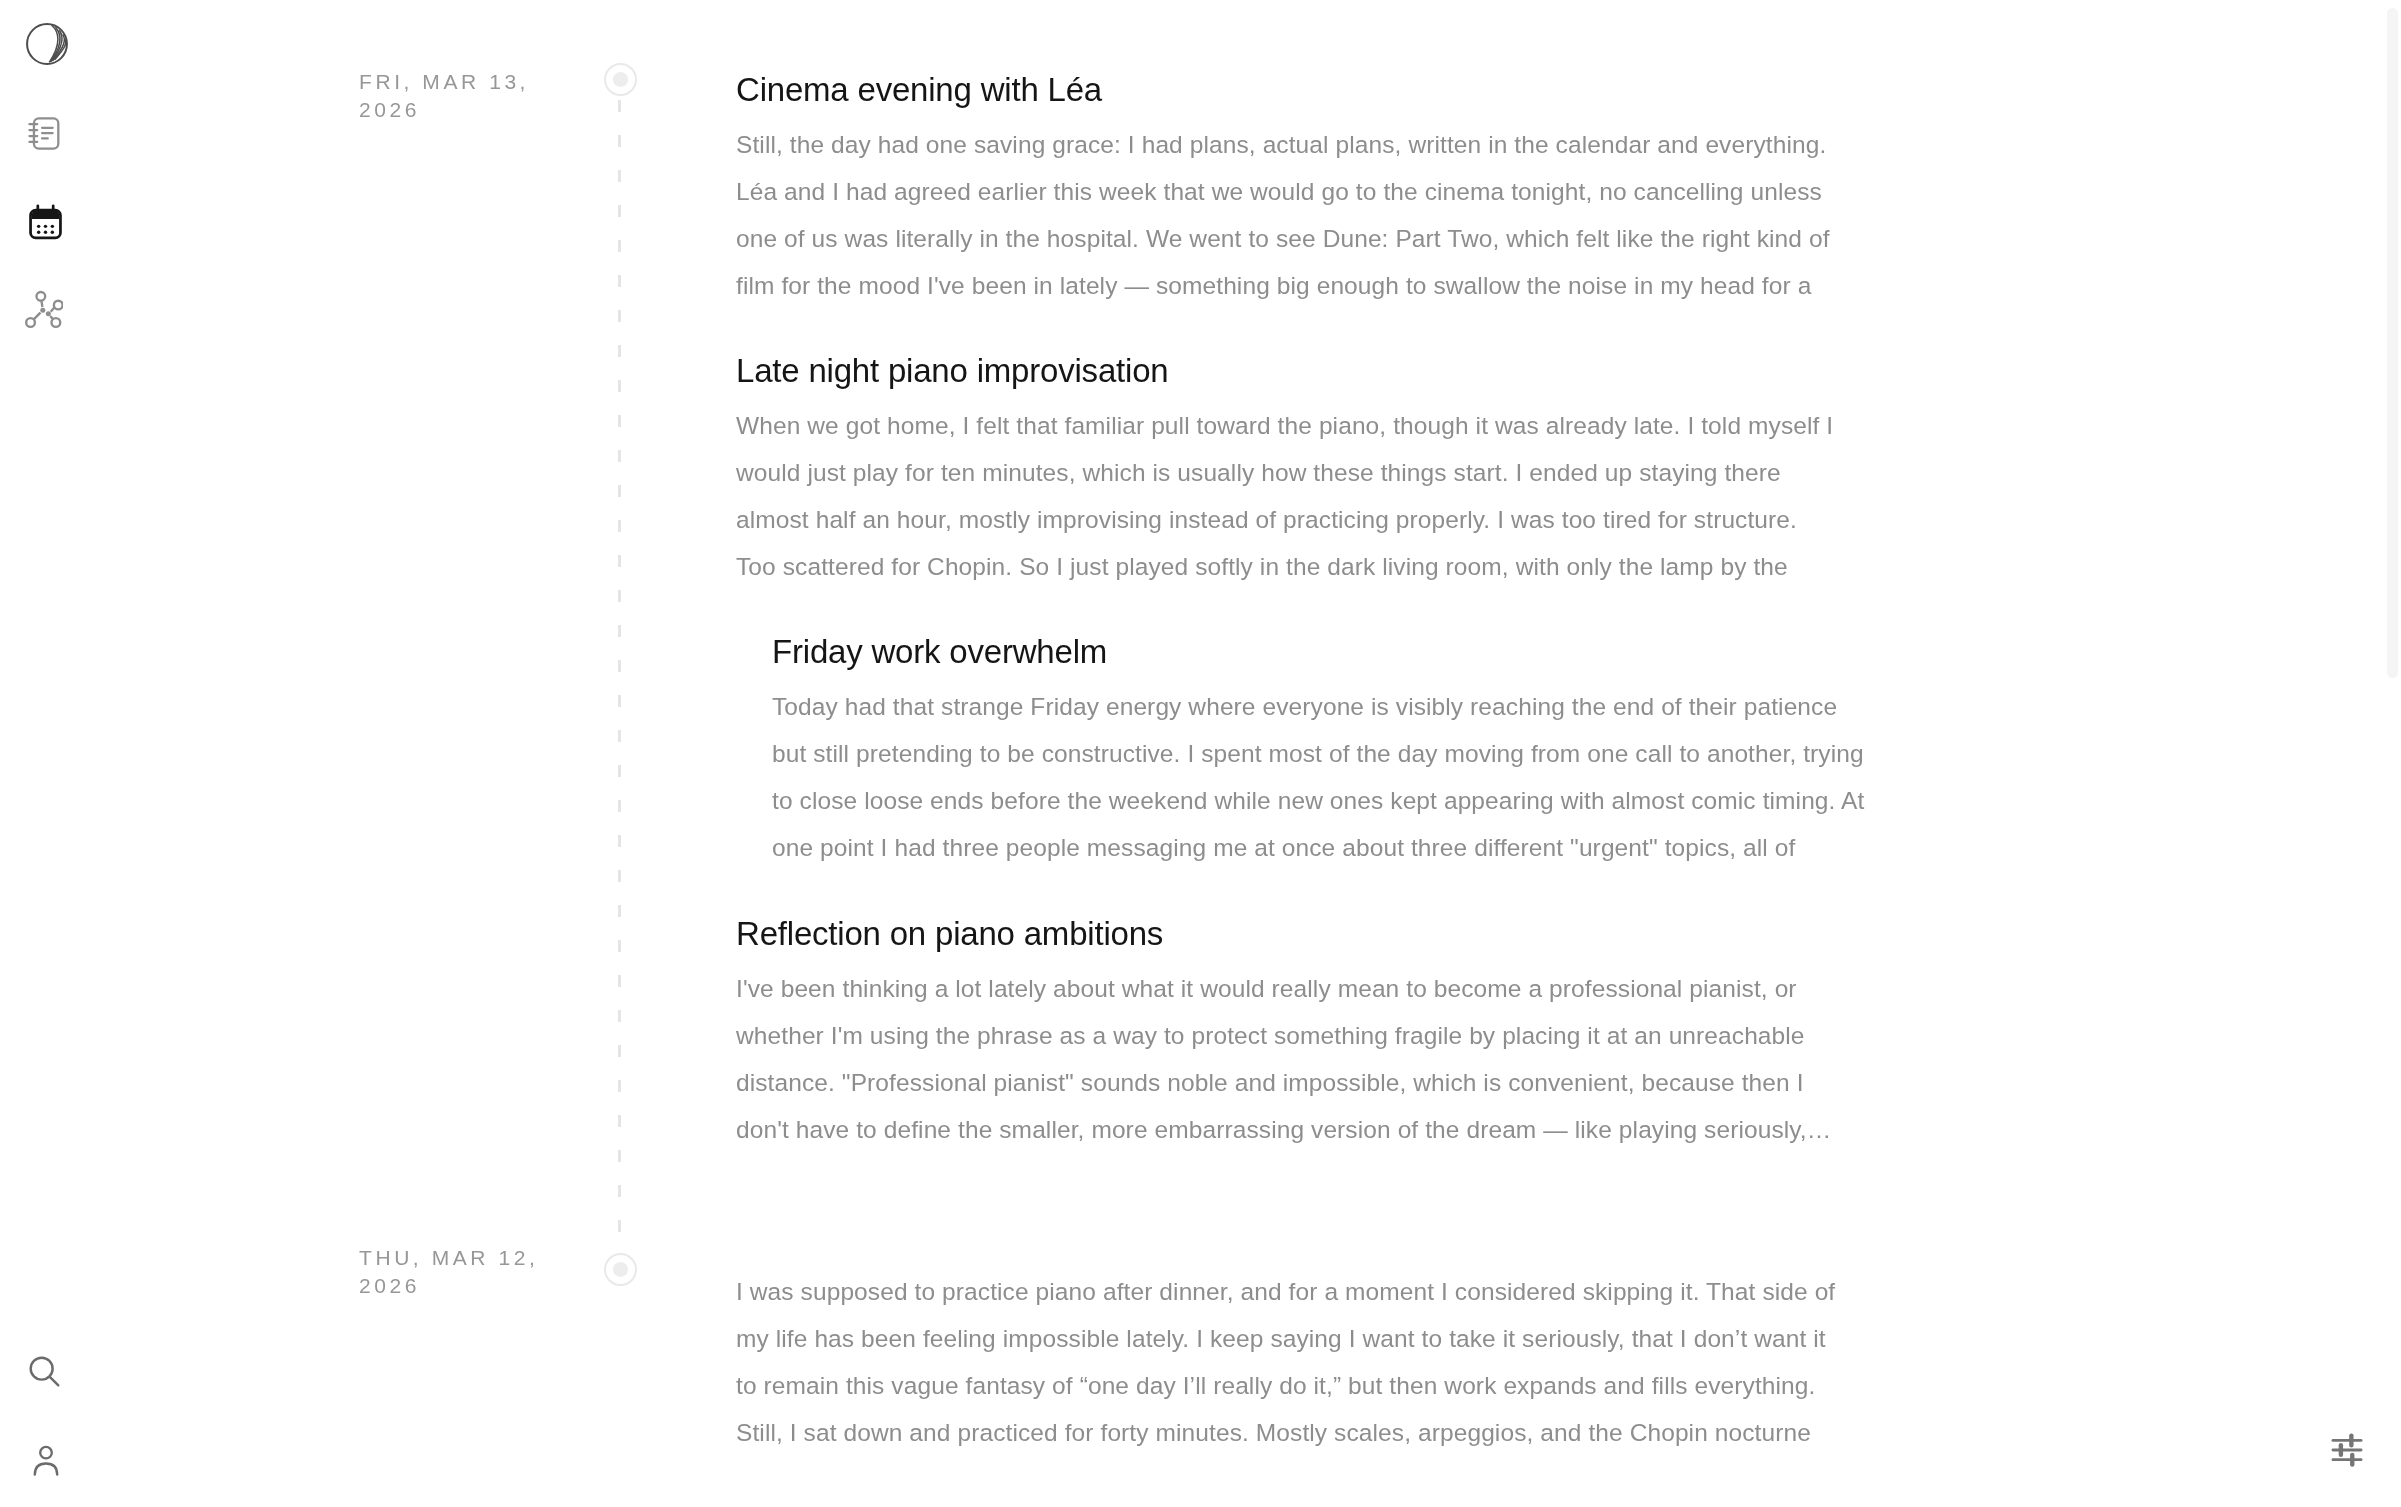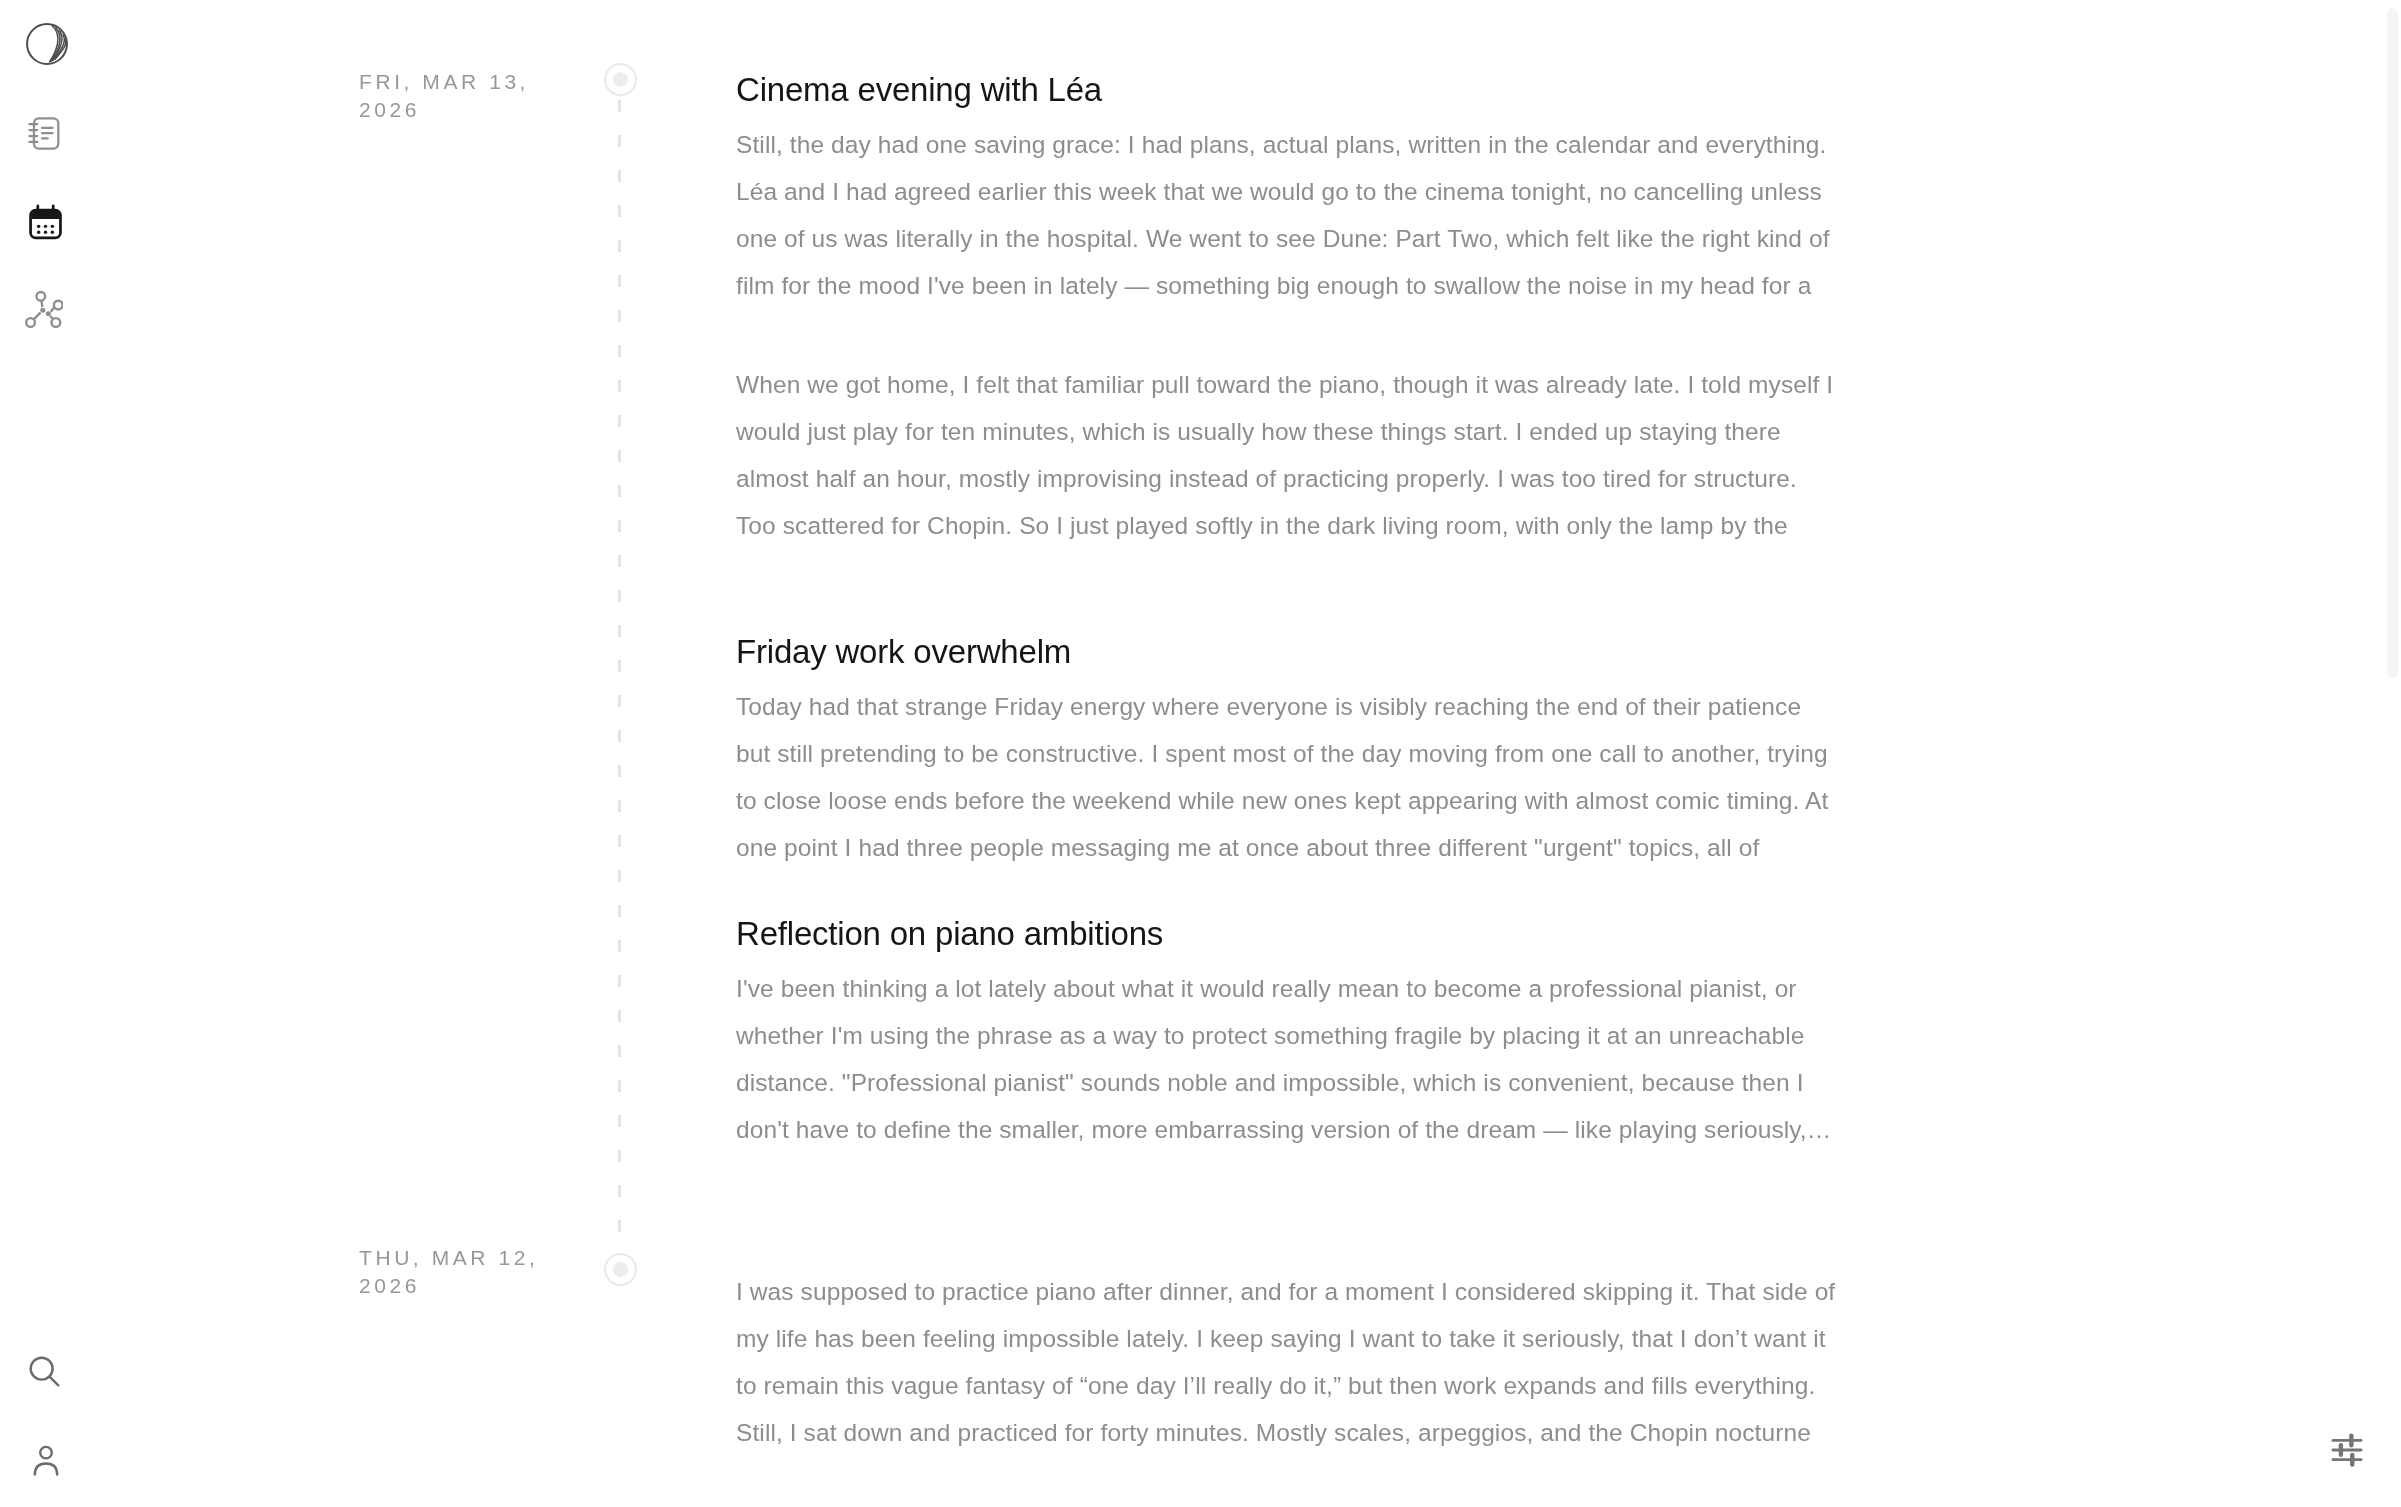--- a/index.html
+++ b/index.html
@@ -152,24 +152,25 @@
       <div class="marker" style="top:63px;">
         <span class="marker-dot"></span>
       </div>
 
       <article class="entry" style="top:69px;">
         <h2>Cinema evening with Léa</h2>
         <p>Still, the day had one saving grace: I had plans, actual plans, written in the calendar and everything. Léa and I had agreed earlier this week that we would go to the cinema tonight, no cancelling unless one of us was literally in the hospital. We went to see Dune: Part Two, which felt like the right kind of film for the mood I've been in lately — something big enough to swallow the noise in my head for a few hours. I…</p>
       </article>
 
       <article class="entry" style="top:350px;">
+        <h2>Late night piano improvisation</h2>
         <p>When we got home, I felt that familiar pull toward the piano, though it was already late. I told myself I would just play for ten minutes, which is usually how these things start. I ended up staying there almost half an hour, mostly improvising instead of practicing properly. I was too tired for structure. Too scattered for Chopin. So I just played softly in the dark living room, with only the lamp by the bookshel…</p>
       </article>
 
-      <article class="entry" style="top:631px;">
+      <article class="entry" style="top:631px;margin-left:36px;">
         <h2>Friday work overwhelm</h2>
         <p>Today had that strange Friday energy where everyone is visibly reaching the end of their patience but still pretending to be constructive. I spent most of the day moving from one call to another, trying to close loose ends before the weekend while new ones kept appearing with almost comic timing. At one point I had three people messaging me at once about three different "urgent" topics, all of which…</p>
       </article>
 
       <article class="entry" style="top:913px;">
         <h2>Reflection on piano ambitions</h2>
         <p>I've been thinking a lot lately about what it would really mean to become a professional pianist, or whether I'm using the phrase as a way to protect something fragile by placing it at an unreachable distance. "Professional pianist" sounds noble and impossible, which is convenient, because then I don't have to define the smaller, more embarrassing version of the dream — like playing seriously,…</p>
       </article>
     </section>
 

